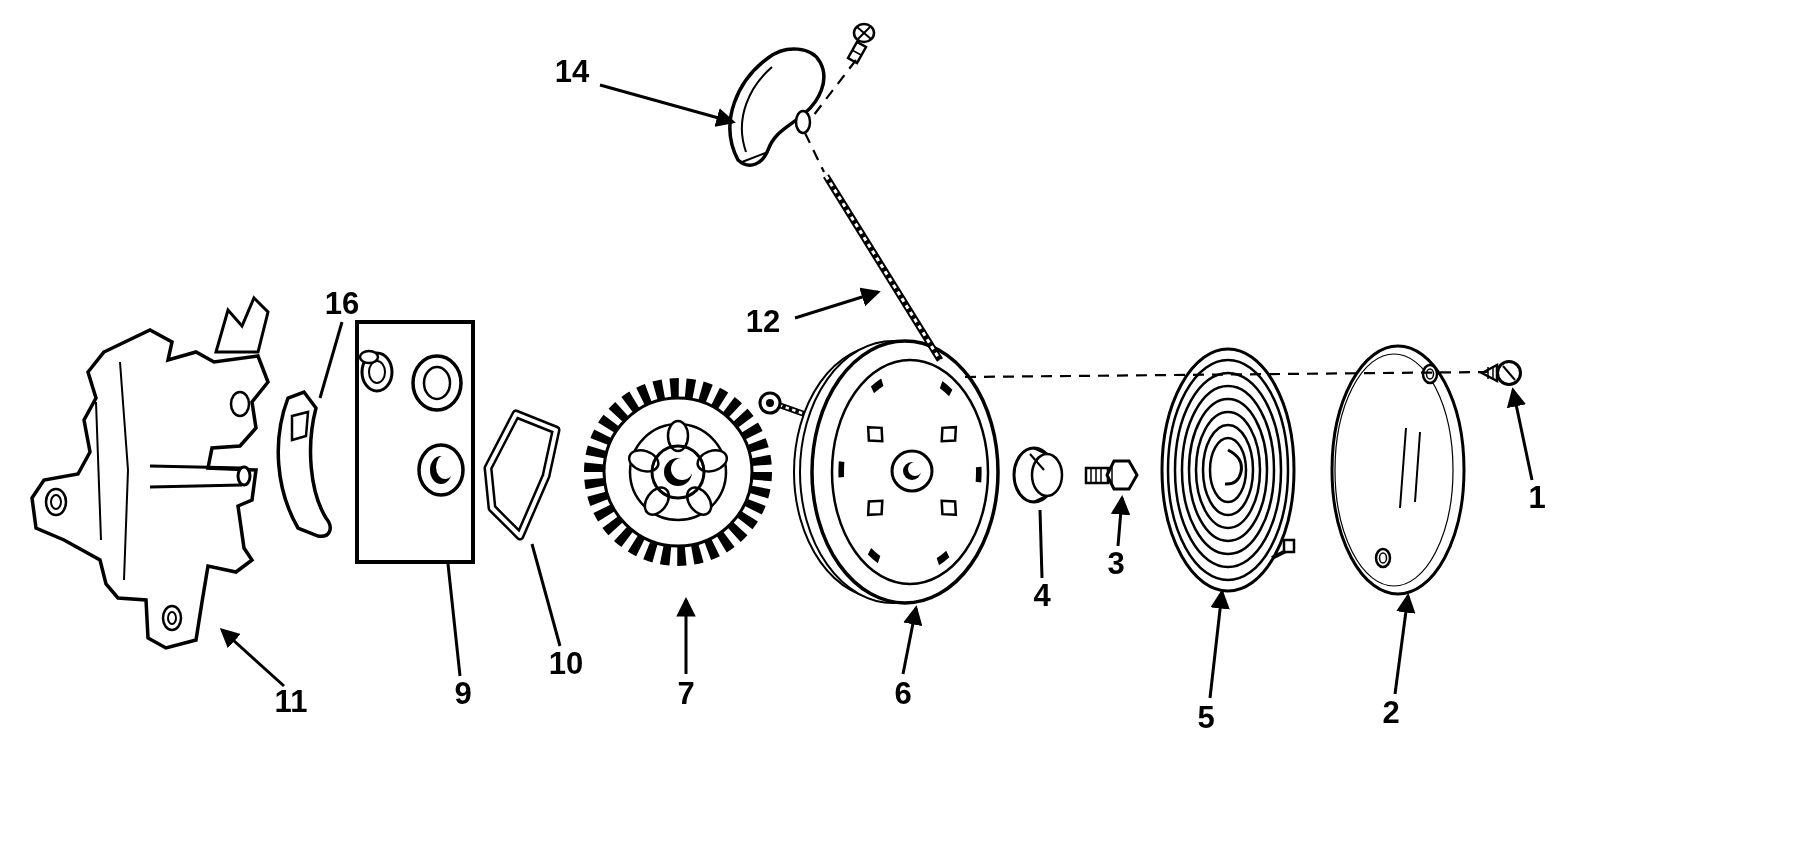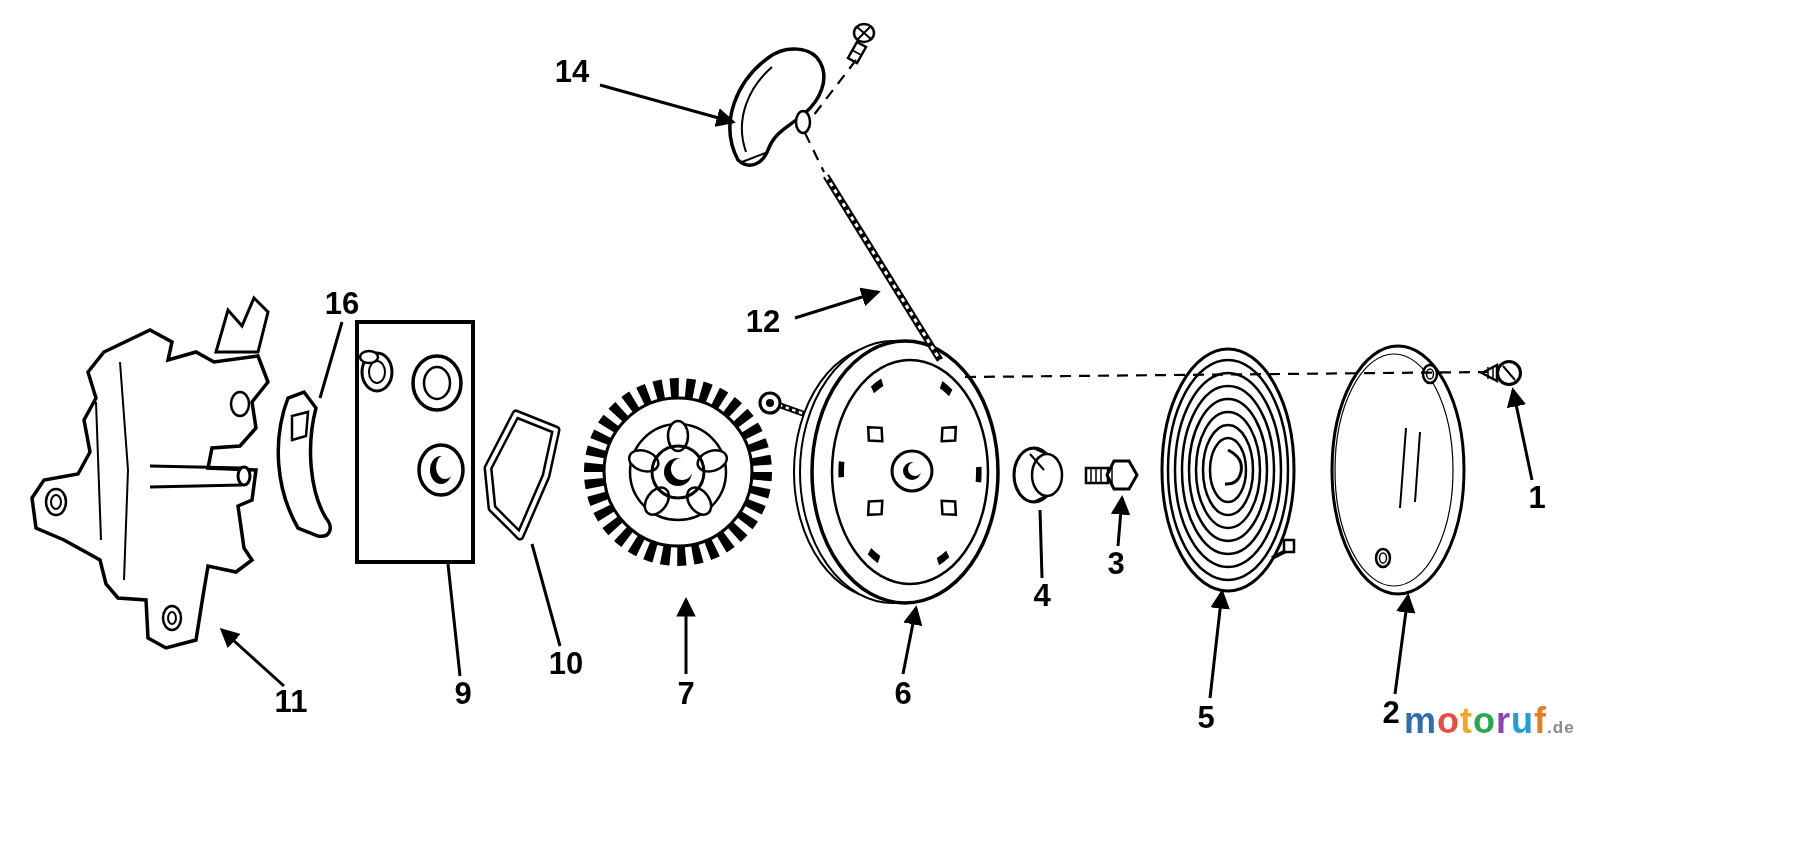--- a/index.html
+++ b/index.html
@@ -249,17 +249,14 @@
     <text class="part-label" x="686" y="704">7</text>
     <text class="part-label" x="903" y="704">6</text>
     <text class="part-label" x="1042" y="606">4</text>
     <text class="part-label" x="1116" y="574">3</text>
     <text class="part-label" x="1206" y="728">5</text>
     <text class="part-label" x="1391" y="723">2</text>
     <text class="part-label" x="1537" y="508">1</text>
   </g>
 </svg>
 
-<div class="watermark">
-  <span style="color: rgb(46, 109, 180);">m</span><span style="color: rgb(232, 76, 61);">o</span><span style="color: rgb(245, 166, 35);">t</span><span style="color: rgb(39, 168, 74);">o</span><span style="color: rgb(142, 68, 173);">r</span><span style="color: rgb(27, 159, 216);">u</span><span style="color: rgb(232, 127, 30);">f</span><span class="suffix">.de</span>
+
 </div>
 
-</div>
-
 </body></html>

